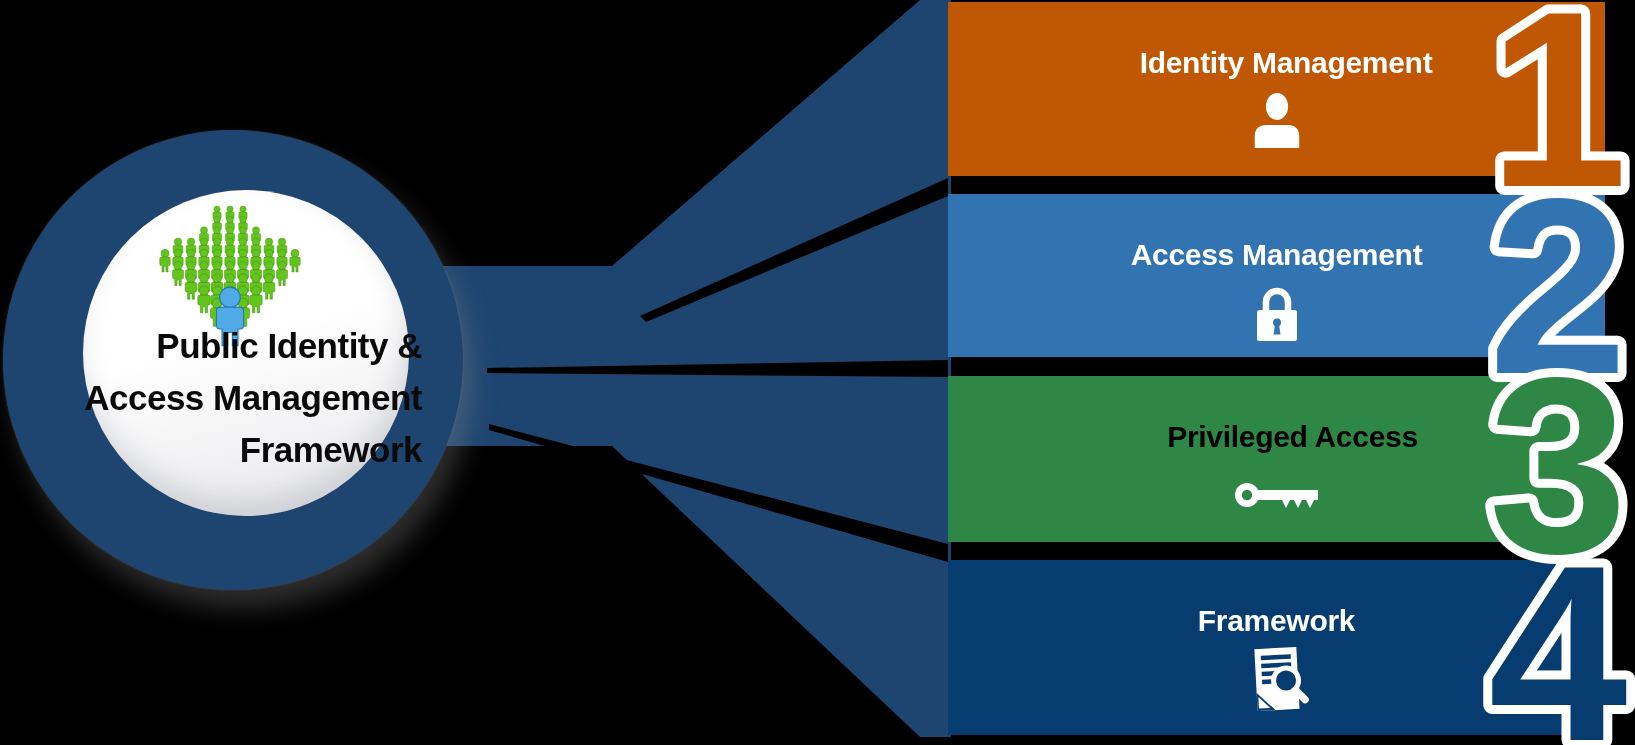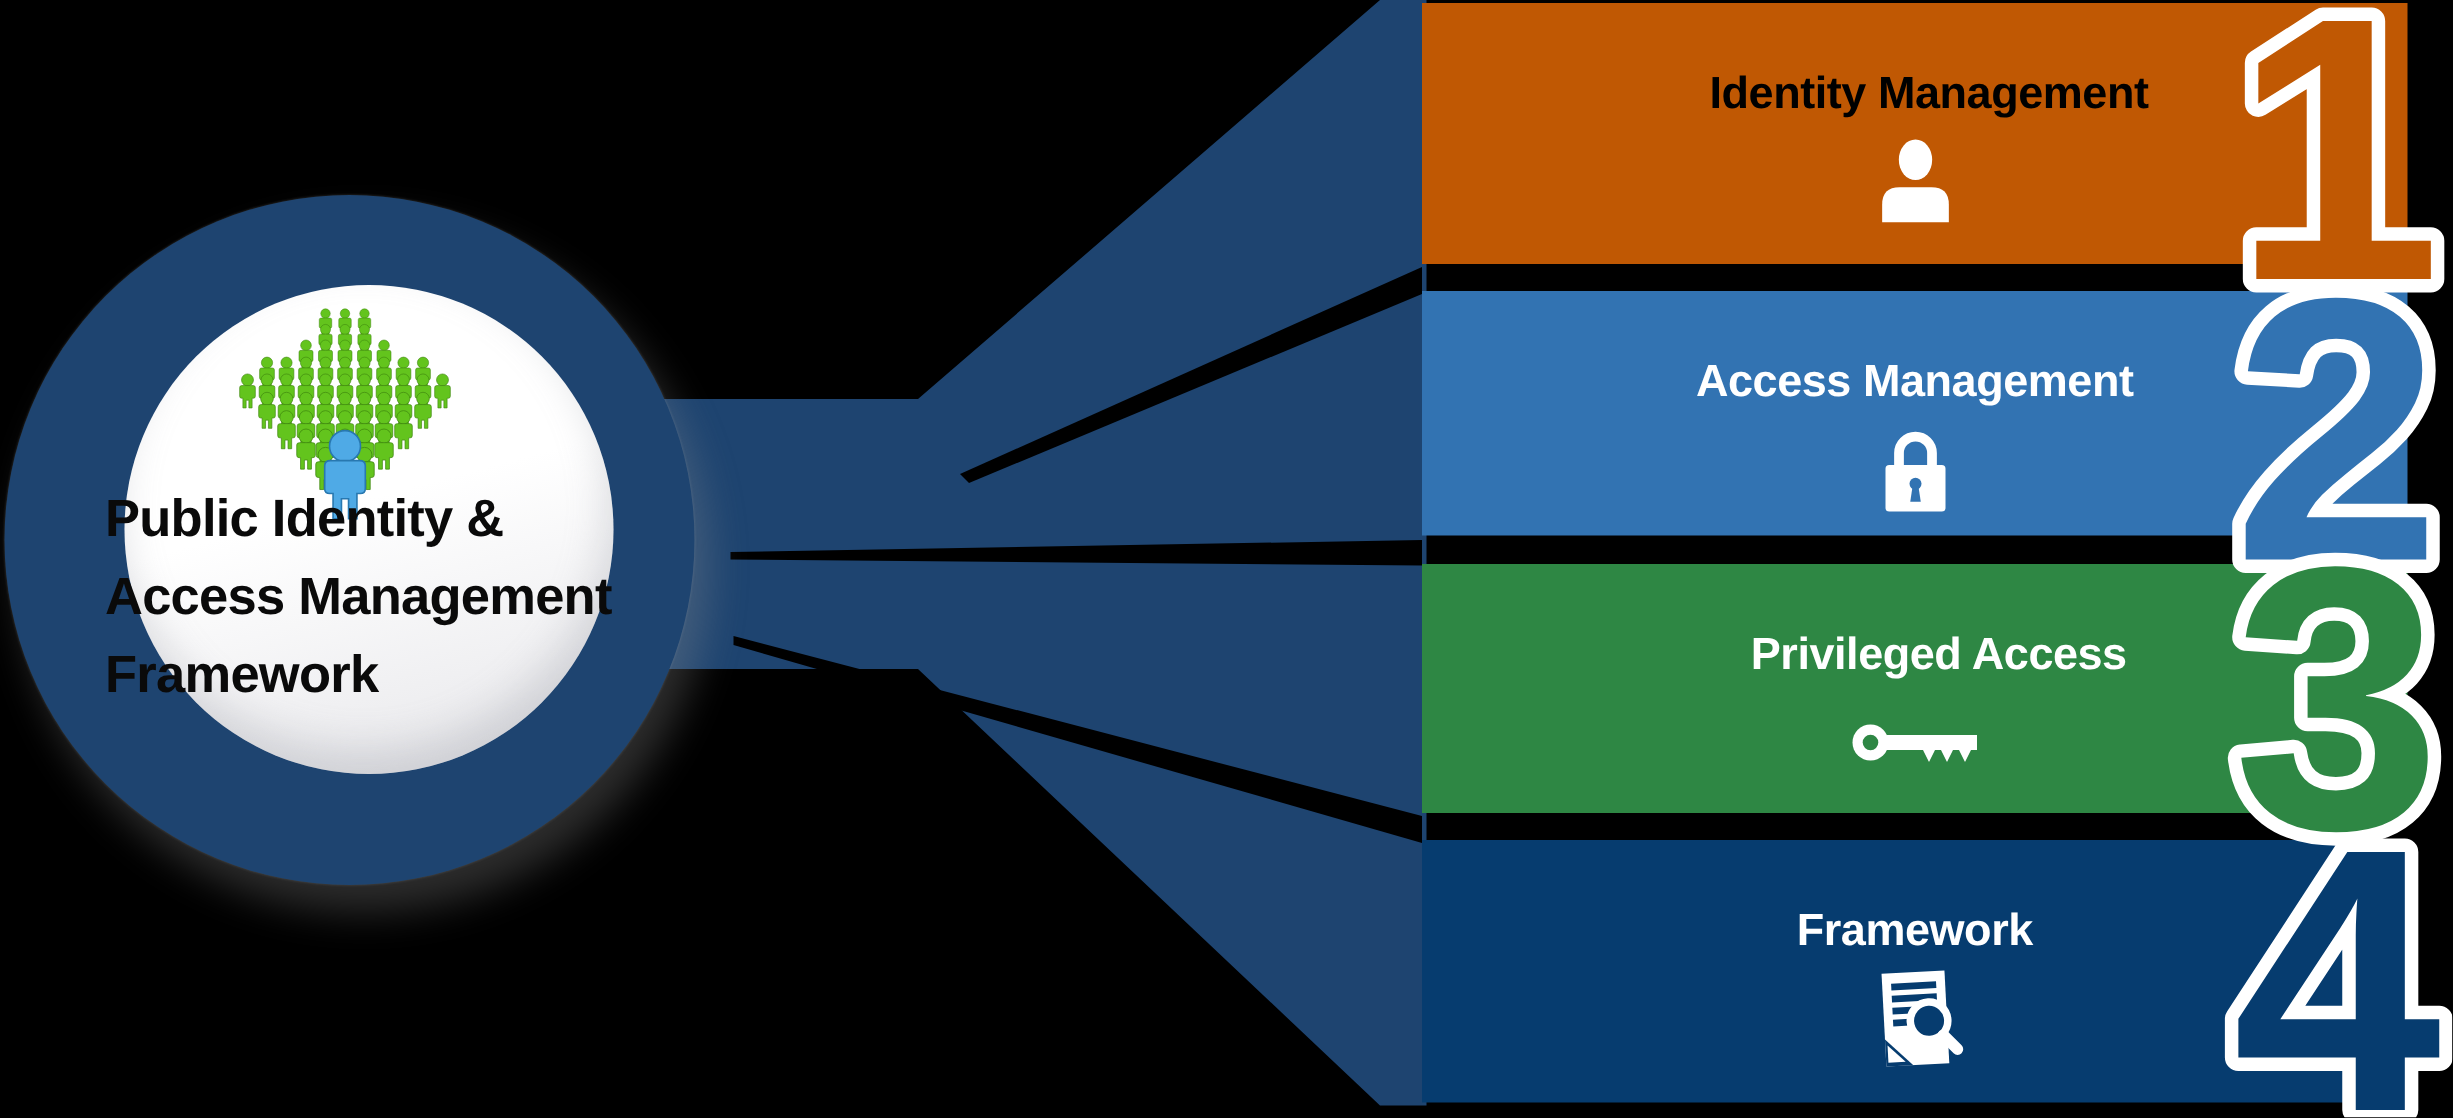--- a/index.html
+++ b/index.html
@@ -5,21 +5,21 @@
   html,body{margin:0;padding:0;background:#000;}
   .stage{position:relative;width:1635px;height:745px;background:#000;overflow:hidden;
          font-family:"Liberation Sans",sans-serif;}
   .connector{position:absolute;left:0;top:0;z-index:1;}
   .ring{position:absolute;left:3px;top:130px;width:460px;height:460px;border-radius:50%;
         z-index:3;box-shadow:10px 18px 26px rgba(150,150,150,0.30),0 0 2px rgba(200,200,200,0.25);}
   .face{position:absolute;left:83px;top:190px;width:326px;height:326px;border-radius:50%;z-index:4;
         background:linear-gradient(165deg,#ffffff 45%,#e9e9ec 92%);
         box-shadow:inset -4px -16px 26px rgba(145,150,160,0.30);}
   .crowd{position:absolute;left:150px;top:198px;z-index:5;}
-  .hub-title{position:absolute;left:70px;top:320px;width:352px;z-index:5;text-align:left;
+  .hub-title{position:absolute;left:70px;top:320px;width:352px;z-index:5;text-align:right;
              font-size:35px;line-height:52px;font-weight:bold;color:#0a0a0a;
              white-space:pre-line;letter-spacing:-0.5px;}
   .bar{position:absolute;left:948px;width:657px;z-index:2;}
   .bar-label{position:absolute;left:0;right:0;top:44px;text-align:center;color:#fff;
              font-weight:bold;font-size:30px;letter-spacing:-0.3px;}
   .icon-box{position:absolute;left:50%;top:82px;width:110px;height:76px;margin-left:-55px;
             display:flex;align-items:center;justify-content:center;}
   .num{position:absolute;z-index:6;overflow:visible;}
   .num text{font-family:"Liberation Sans",sans-serif;font-weight:bold;font-size:250px;
             stroke-width:18px;}
@@ -264,21 +264,21 @@
         <path d="M-6.3 -4.4 Q-6.3 -6 -4.5 -6 L4.5 -6 Q6.3 -6 6.3 -4.4 L6.3 2.6 Q6.3 4.2 4.7 4.2 L3.7 4.2 L3.7 12 L1.1 12 L1.1 5.8 L-1.1 5.8 L-1.1 12 L-3.7 12 L-3.7 4.2 L-4.7 4.2 Q-6.3 4.2 -6.3 2.6 Z" fill="#4FAAE6" stroke="#2878b0" stroke-width="0.5"></path>
       </g>
     </svg>
   <div class="hub-title">Public Identity &amp;
 Access Management
 Framework</div>
 
   <div id="sections">
     <div class="section-group">
       <div class="bar" style="top: 2px; height: 174px; background: rgb(192, 88, 3);">
-        <div class="bar-label" style="color: #000000; padding-left: 19px;">Identity Management</div>
+        <div class="bar-label" style="color: #ffffff; padding-left: 19px;">Identity Management</div>
         <div class="icon-box" style="color: rgb(192, 88, 3);">
             <svg width="58" height="62" viewBox="0 0 60 62">
               <ellipse cx="30" cy="15" rx="11.5" ry="14" fill="#fff"></ellipse>
               <path d="M7 58 V46 Q7 34 19 34 H41 Q53 34 53 46 V58 Z" fill="#fff"></path>
             </svg>
           </div>
       </div>
       <svg class="num" width="220" height="270" viewBox="0 0 220 270" style="left: 1448px; top: -34px;">
         <text x="110" y="220" text-anchor="middle" paint-order="stroke" stroke-linejoin="round" stroke="#FFFFFF" fill="#C05803">1</text>
       </svg>
@@ -296,21 +296,21 @@
             </svg>
           </div>
       </div>
       <svg class="num" width="220" height="270" viewBox="0 0 220 270" style="left: 1448px; top: 153px;">
         <text x="110" y="220" text-anchor="middle" paint-order="stroke" stroke-linejoin="round" stroke="#FFFFFF" fill="#3273B2">2</text>
       </svg>
     </div>
 
     <div class="section-group">
       <div class="bar" style="top: 376px; height: 166px; background: rgb(46, 135, 68);">
-        <div class="bar-label" style="color: #ffffff; padding-left: 32px;">Privileged Access</div>
+        <div class="bar-label" style="color: #000000; padding-left: 32px;">Privileged Access</div>
         <div class="icon-box" style="color: rgb(46, 135, 68);">
             <svg width="86" height="34" viewBox="0 0 86 34">
               <circle cx="13" cy="16" r="12" fill="#fff"></circle>
               <circle cx="13" cy="16" r="5.2" fill="currentColor"></circle>
               <path d="M24 11 H84 V21 H80 L76 29 L72 21 H68 L64 29 L60 21 H56 L52 29 L48 21 H24 Z" fill="#fff"></path>
             </svg>
           </div>
       </div>
       <svg class="num" width="220" height="270" viewBox="0 0 220 270" style="left: 1448px; top: 332px;">
         <text x="110" y="220" text-anchor="middle" paint-order="stroke" stroke-linejoin="round" stroke="#FFFFFF" fill="#2E8744">3</text>

